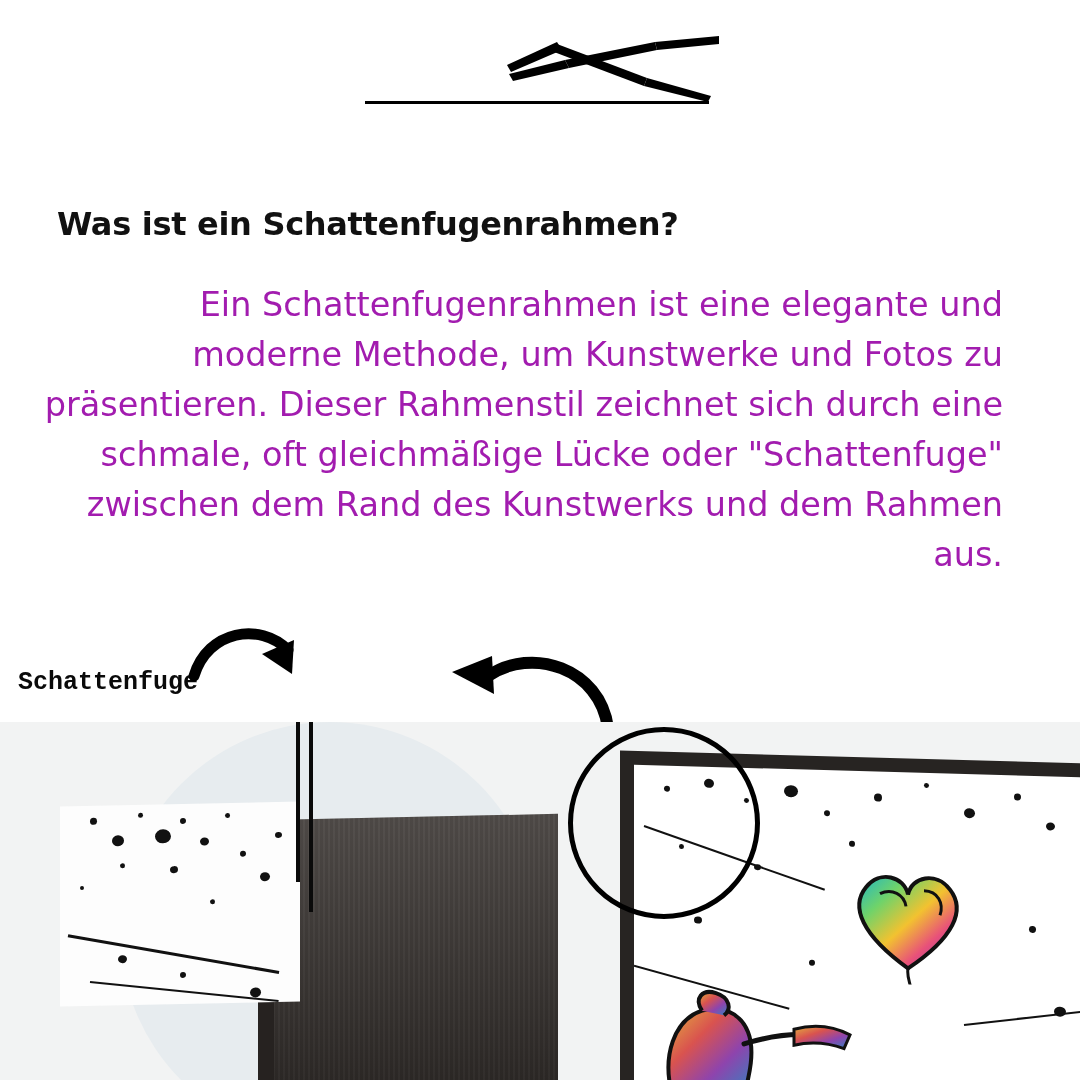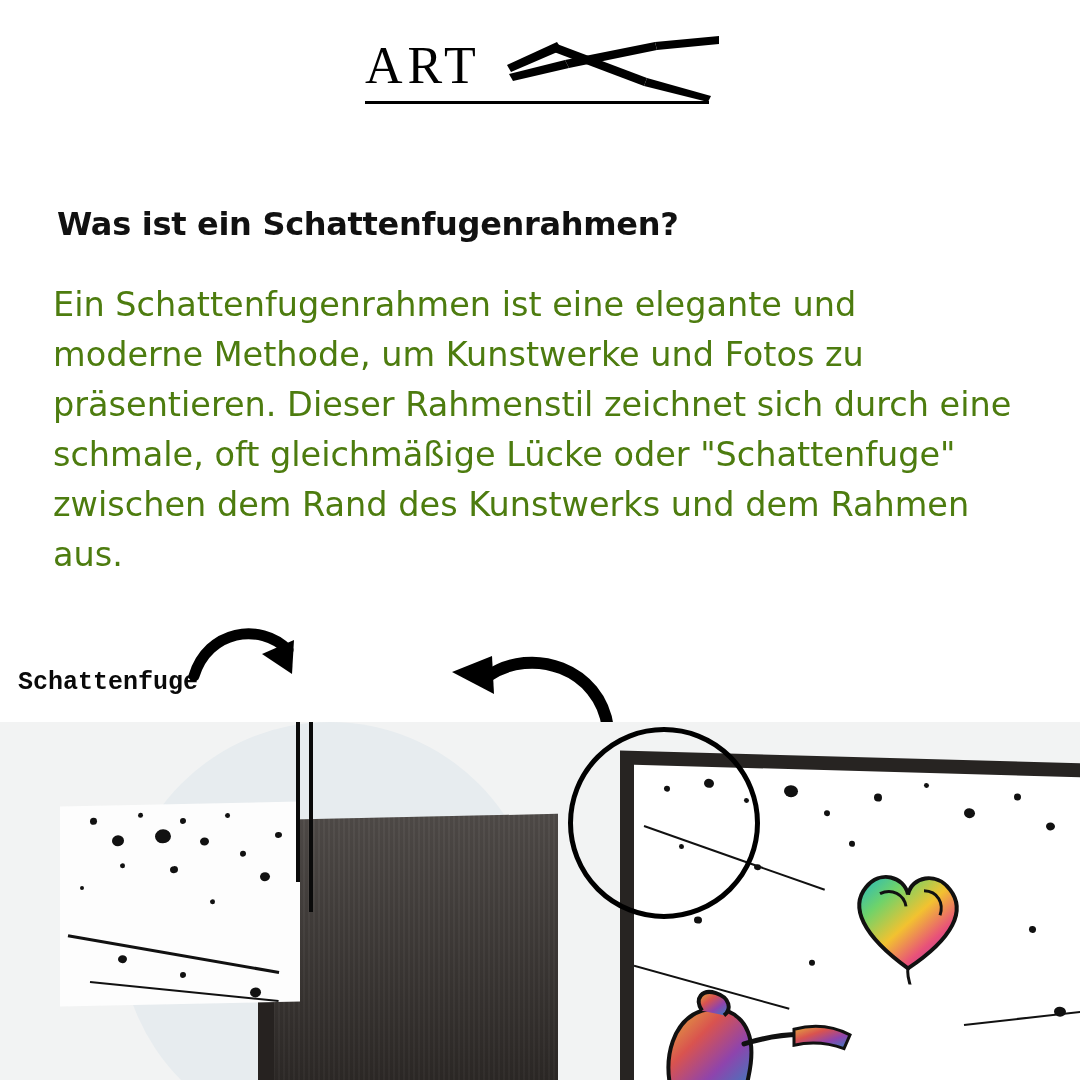--- a/index.html
+++ b/index.html
@@ -76,27 +76,28 @@
     position: absolute;
     left: 57px;
     top: 205px;
     font-size: 32px;
     font-weight: 700;
     color: #111111;
     letter-spacing: -0.3px;
   }
   .body-copy {
     position: absolute;
-    left: 53px;
+    left: 43px;
     top: 280px;
     width: 960px;
     font-size: 33.5px;
     line-height: 50px;
-    color: #4d7c0f;
+    color: #a21caf;
     font-weight: 400;
+    text-align: right;
   }
 
   
   .photo {
     position: absolute;
     left: 0;
     top: 722px;
     width: 1080px;
     height: 358px;
     background: #f2f3f3;
@@ -197,21 +198,20 @@
     font-family: Liberation Mono, monospace;
   }
 
   .arrow-svg { position: absolute; }
 </style>
 </head>
 <body>
 
 <div class="logo-wrap">
   <div class="logo-inner">
-    <div class="logo-art">ART</div>
     <div class="logo-rule"></div>
     <svg class="logo-brushes" viewBox="0 0 215 70">
       <g fill="#000">
         <path d="M4 40 L60 26 L64 34 L8 47 Z"></path>
         <path d="M60 26 L150 8 L152 16 L64 34 Z"></path>
         <path d="M150 8 L214 2 L214 10 L152 16 Z"></path>
         <path d="M2 33 L52 10 L57 18 L6 40 Z" transform="translate(0,-2)"></path>
         <path d="M52 10 L142 44 L139 52 L49 18 Z"></path>
         <path d="M142 44 L206 62 L203 68 L139 52 Z"></path>
       </g>

